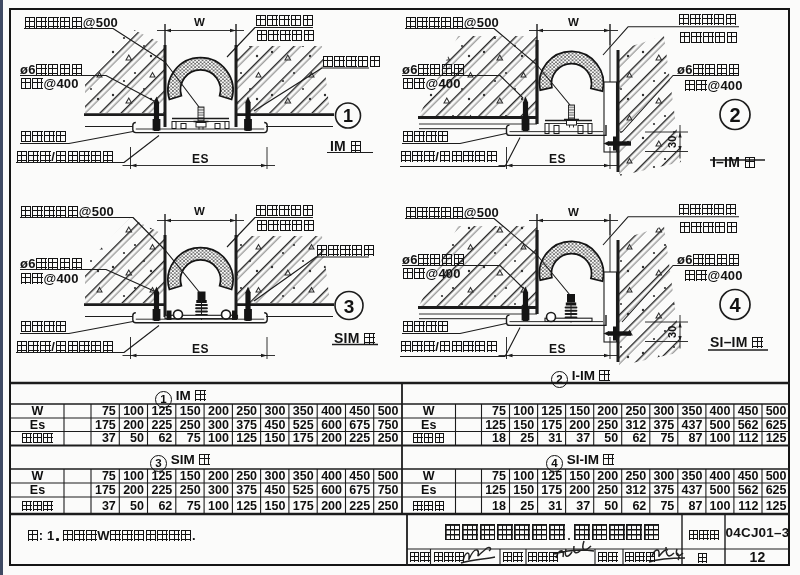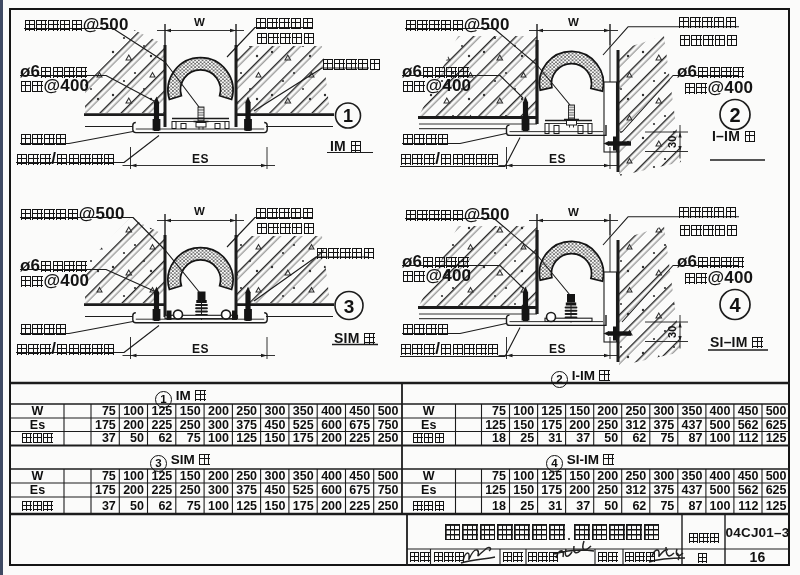--- a/index.html
+++ b/index.html
@@ -1,19 +1,19 @@
 <!DOCTYPE html>
 <html><head><meta charset="utf-8"><style>
 html,body{margin:0;padding:0;width:800px;height:575px;overflow:hidden;background:#fbfbfa;
  font-family:"Liberation Sans",sans-serif;}
 #pg{position:absolute;left:0;top:0;width:800px;height:575px;}
 #edge{position:absolute;left:0;top:0;width:2.5px;height:575px;background:#3f4a63;}
 #bord{position:absolute;left:8.5px;top:8px;width:777.5px;height:554px;border:2.5px solid #151515;}
 svg#mn{position:absolute;left:0;top:0}
-.lb{position:absolute;white-space:nowrap;font-size:17px;font-weight:700;color:#131313;letter-spacing:0.2px;line-height:1.05}
+.lb{position:absolute;white-space:nowrap;font-size:13px;font-weight:700;color:#131313;letter-spacing:0.2px;line-height:1.05}
 .num{position:absolute;text-align:right;font-size:12.5px;font-weight:700;color:#0e0e0e;font-family:"Liberation Sans",sans-serif}
 .rl{position:absolute;text-align:center;font-size:12.5px;font-weight:700;color:#0e0e0e}
 .hd{position:absolute;white-space:nowrap;font-size:13.5px;font-weight:700;color:#0e0e0e}
 .ttl{position:absolute;white-space:nowrap}
 .ad{position:absolute;white-space:nowrap;font-weight:700;color:#131313;font-size:9px}
 .adn{display:inline-block;font-size:14px;letter-spacing:0px;font-weight:700;transform:scaleX(.465);transform-origin:0 62%}
 .cl{font-weight:700}
 .o{display:inline-block;width:15px;height:15px;border:1.5px solid #111;border-radius:50%;line-height:15px;
    text-align:center;font-size:11.5px;font-weight:700;vertical-align:-3px}
 i.g,i.s,i.G,i.t{display:inline-block;position:relative;vertical-align:-1px}
@@ -492,31 +492,32 @@
     <div class="num" style="left:621.7px;top:497.5px;width:24.59999999999991px;height:16px;line-height:16px">62</div>
     <div class="num" style="left:649.8px;top:497.5px;width:24.5px;height:16px;line-height:16px">75</div>
     <div class="num" style="left:677.8px;top:497.5px;width:24.600000000000023px;height:16px;line-height:16px">87</div>
     <div class="num" style="left:705.9px;top:497.5px;width:24.5px;height:16px;line-height:16px">100</div>
     <div class="num" style="left:733.9px;top:497.5px;width:24.600000000000023px;height:16px;line-height:16px">112</div>
     <div class="num" style="left:762.0px;top:497.5px;width:24.5px;height:16px;line-height:16px">125</div>
     <div class="hd" style="left:155px;top:387.5px"><span class="o">1</span>&nbsp;IM&nbsp;<i class="g"></i></div>
     <div class="hd" style="left:150px;top:452px"><span class="o">3</span>&nbsp;SIM&nbsp;<i class="g"></i></div>
     <div class="hd" style="left:551px;top:368px"><span class="o">2</span>&nbsp;I-IM&nbsp;<i class="g"></i></div>
     <div class="hd" style="left:546px;top:452px"><span class="o">4</span>&nbsp;SI-IM&nbsp;<i class="g"></i></div>
+    <div class="lb" style="left:27px;top:528.5px;font-size:13px"><i class="g"></i><span class="cl">:</span> 1<i class="g dn"></i><i class="g"></i><i class="g"></i><i class="g"></i>W<i class="g"></i><i class="g"></i><i class="g"></i><i class="g"></i><i class="g"></i><i class="g"></i><i class="g"></i><span class="cl">.</span></div>
     <div class="ttl" style="left:444px;top:524px"><i class="G"></i><i class="G"></i><i class="G"></i><i class="G"></i><i class="G"></i><i class="G"></i><i class="G"></i><i class="G dn"></i><i class="G"></i><i class="G"></i><i class="G"></i><i class="G"></i><i class="G"></i></div>
     <div class="lb" style="left:688px;top:527.5px;"><i class="s"></i><i class="s"></i><i class="s"></i></div>
     <div class="lb" style="left:725px;top:526px;width:65px;text-align:center;font-size:13.5px;font-weight:600">04CJ01–3</div>
     <div class="lb" style="left:409px;top:551.5px;font-size:11px"><i class="s"></i><i class="s"></i></div>
     <div class="lb" style="left:433px;top:551.5px;font-size:11px"><i class="s"></i><i class="s"></i><i class="s"></i></div>
     <div class="lb" style="left:502px;top:551.5px;font-size:11px"><i class="s"></i><i class="s"></i></div>
     <div class="lb" style="left:527px;top:551.5px;font-size:11px"><i class="s"></i><i class="s"></i><i class="s"></i></div>
     <div class="lb" style="left:597px;top:551.5px;font-size:11px"><i class="s"></i><i class="s"></i></div>
     <div class="lb" style="left:624px;top:551.5px;font-size:11px"><i class="s"></i><i class="s"></i><i class="s"></i></div>
     <div class="lb" style="left:697px;top:551.5px;font-size:12px"><i class="s"></i></div>
-    <div class="lb" style="left:725px;top:550px;width:65px;text-align:center;font-size:14px;font-weight:600">16</div>
+    <div class="lb" style="left:725px;top:550px;width:65px;text-align:center;font-size:14px;font-weight:600">12</div>
     <div class="lb" style="left:24px;top:15.5px;"><i class="g"></i><i class="g"></i><i class="g"></i><i class="g"></i><i class="g"></i>@500</div>
     <div class="lb" style="left:194px;top:15.5px;font-weight:600;font-size:11.5px">W</div>
     <div class="lb" style="left:255px;top:14px;"><i class="g"></i><i class="g"></i><i class="g"></i><i class="g"></i><i class="g"></i></div>
     <div class="lb" style="left:256px;top:29px;"><i class="g"></i><i class="g"></i><i class="g"></i><i class="g"></i><i class="g"></i></div>
     <div class="lb" style="left:322px;top:55px;"><i class="g"></i><i class="g"></i><i class="g"></i><i class="g"></i><i class="g"></i></div>
     <div class="lb" style="left:20px;top:62.5px;">ø6<i class="g"></i><i class="g"></i><i class="g"></i><i class="g"></i></div>
     <div class="lb" style="left:20px;top:77px;"><i class="g"></i><i class="g"></i>@400</div>
     <div class="lb" style="left:20px;top:130px;"><i class="g"></i><i class="g"></i><i class="g"></i><i class="g"></i></div>
     <div class="lb" style="left:16px;top:149.5px;"><i class="g"></i><i class="g"></i><i class="g"></i>/<i class="g"></i><i class="g"></i><i class="g"></i><i class="g"></i><i class="g"></i></div>
     <div class="lb" style="left:192px;top:153px;font-weight:600;font-size:12px;letter-spacing:0.5px">ES</div>
@@ -526,21 +527,21 @@
     <div class="lb" style="left:678px;top:12.5px;"><i class="g"></i><i class="g"></i><i class="g"></i><i class="g"></i><i class="g"></i></div>
     <div class="lb" style="left:679px;top:31px;"><i class="g"></i><i class="g"></i><i class="g"></i><i class="g"></i><i class="g"></i></div>
     <div class="lb" style="left:677px;top:62.5px;">ø6<i class="g"></i><i class="g"></i><i class="g"></i><i class="g"></i></div>
     <div class="lb" style="left:684px;top:78.5px;"><i class="g"></i><i class="g"></i>@400</div>
     <div class="lb" style="left:402px;top:62.5px;">ø6<i class="g"></i><i class="g"></i><i class="g"></i><i class="g"></i></div>
     <div class="lb" style="left:402px;top:77px;"><i class="g"></i><i class="g"></i>@400</div>
     <div class="lb" style="left:402px;top:130px;"><i class="g"></i><i class="g"></i><i class="g"></i><i class="g"></i></div>
     <div class="lb" style="left:400px;top:149.5px;"><i class="g"></i><i class="g"></i><i class="g"></i>/<i class="g"></i><i class="g"></i><i class="g"></i><i class="g"></i><i class="g"></i></div>
     <div class="lb" style="left:549px;top:153px;font-weight:600;font-size:12px;letter-spacing:0.5px">ES</div>
     <div class="lb" style="left:666px;top:135.5px;font-size:11px;font-weight:600;transform:rotate(-90deg);transform-origin:center">30</div>
-    <div class="lb" style="left:712px;top:129px;font-size:14px">I–IM&nbsp;<i class="g"></i></div>
+    <div class="lb" style="left:712px;top:155px;font-size:14px">I–IM&nbsp;<i class="g"></i></div>
     <div class="lb" style="left:20px;top:204.5px;"><i class="g"></i><i class="g"></i><i class="g"></i><i class="g"></i><i class="g"></i>@500</div>
     <div class="lb" style="left:194px;top:204.5px;font-weight:600;font-size:11.5px">W</div>
     <div class="lb" style="left:255px;top:204px;"><i class="g"></i><i class="g"></i><i class="g"></i><i class="g"></i><i class="g"></i></div>
     <div class="lb" style="left:256px;top:219px;"><i class="g"></i><i class="g"></i><i class="g"></i><i class="g"></i><i class="g"></i></div>
     <div class="lb" style="left:316px;top:243.5px;"><i class="g"></i><i class="g"></i><i class="g"></i><i class="g"></i><i class="g"></i></div>
     <div class="lb" style="left:20px;top:256.5px;">ø6<i class="g"></i><i class="g"></i><i class="g"></i><i class="g"></i></div>
     <div class="lb" style="left:20px;top:271.5px;"><i class="g"></i><i class="g"></i>@400</div>
     <div class="lb" style="left:20px;top:320px;"><i class="g"></i><i class="g"></i><i class="g"></i><i class="g"></i></div>
     <div class="lb" style="left:16px;top:339.5px;"><i class="g"></i><i class="g"></i><i class="g"></i>/<i class="g"></i><i class="g"></i><i class="g"></i><i class="g"></i><i class="g"></i></div>
     <div class="lb" style="left:192px;top:343px;font-weight:600;font-size:12px;letter-spacing:0.5px">ES</div>

